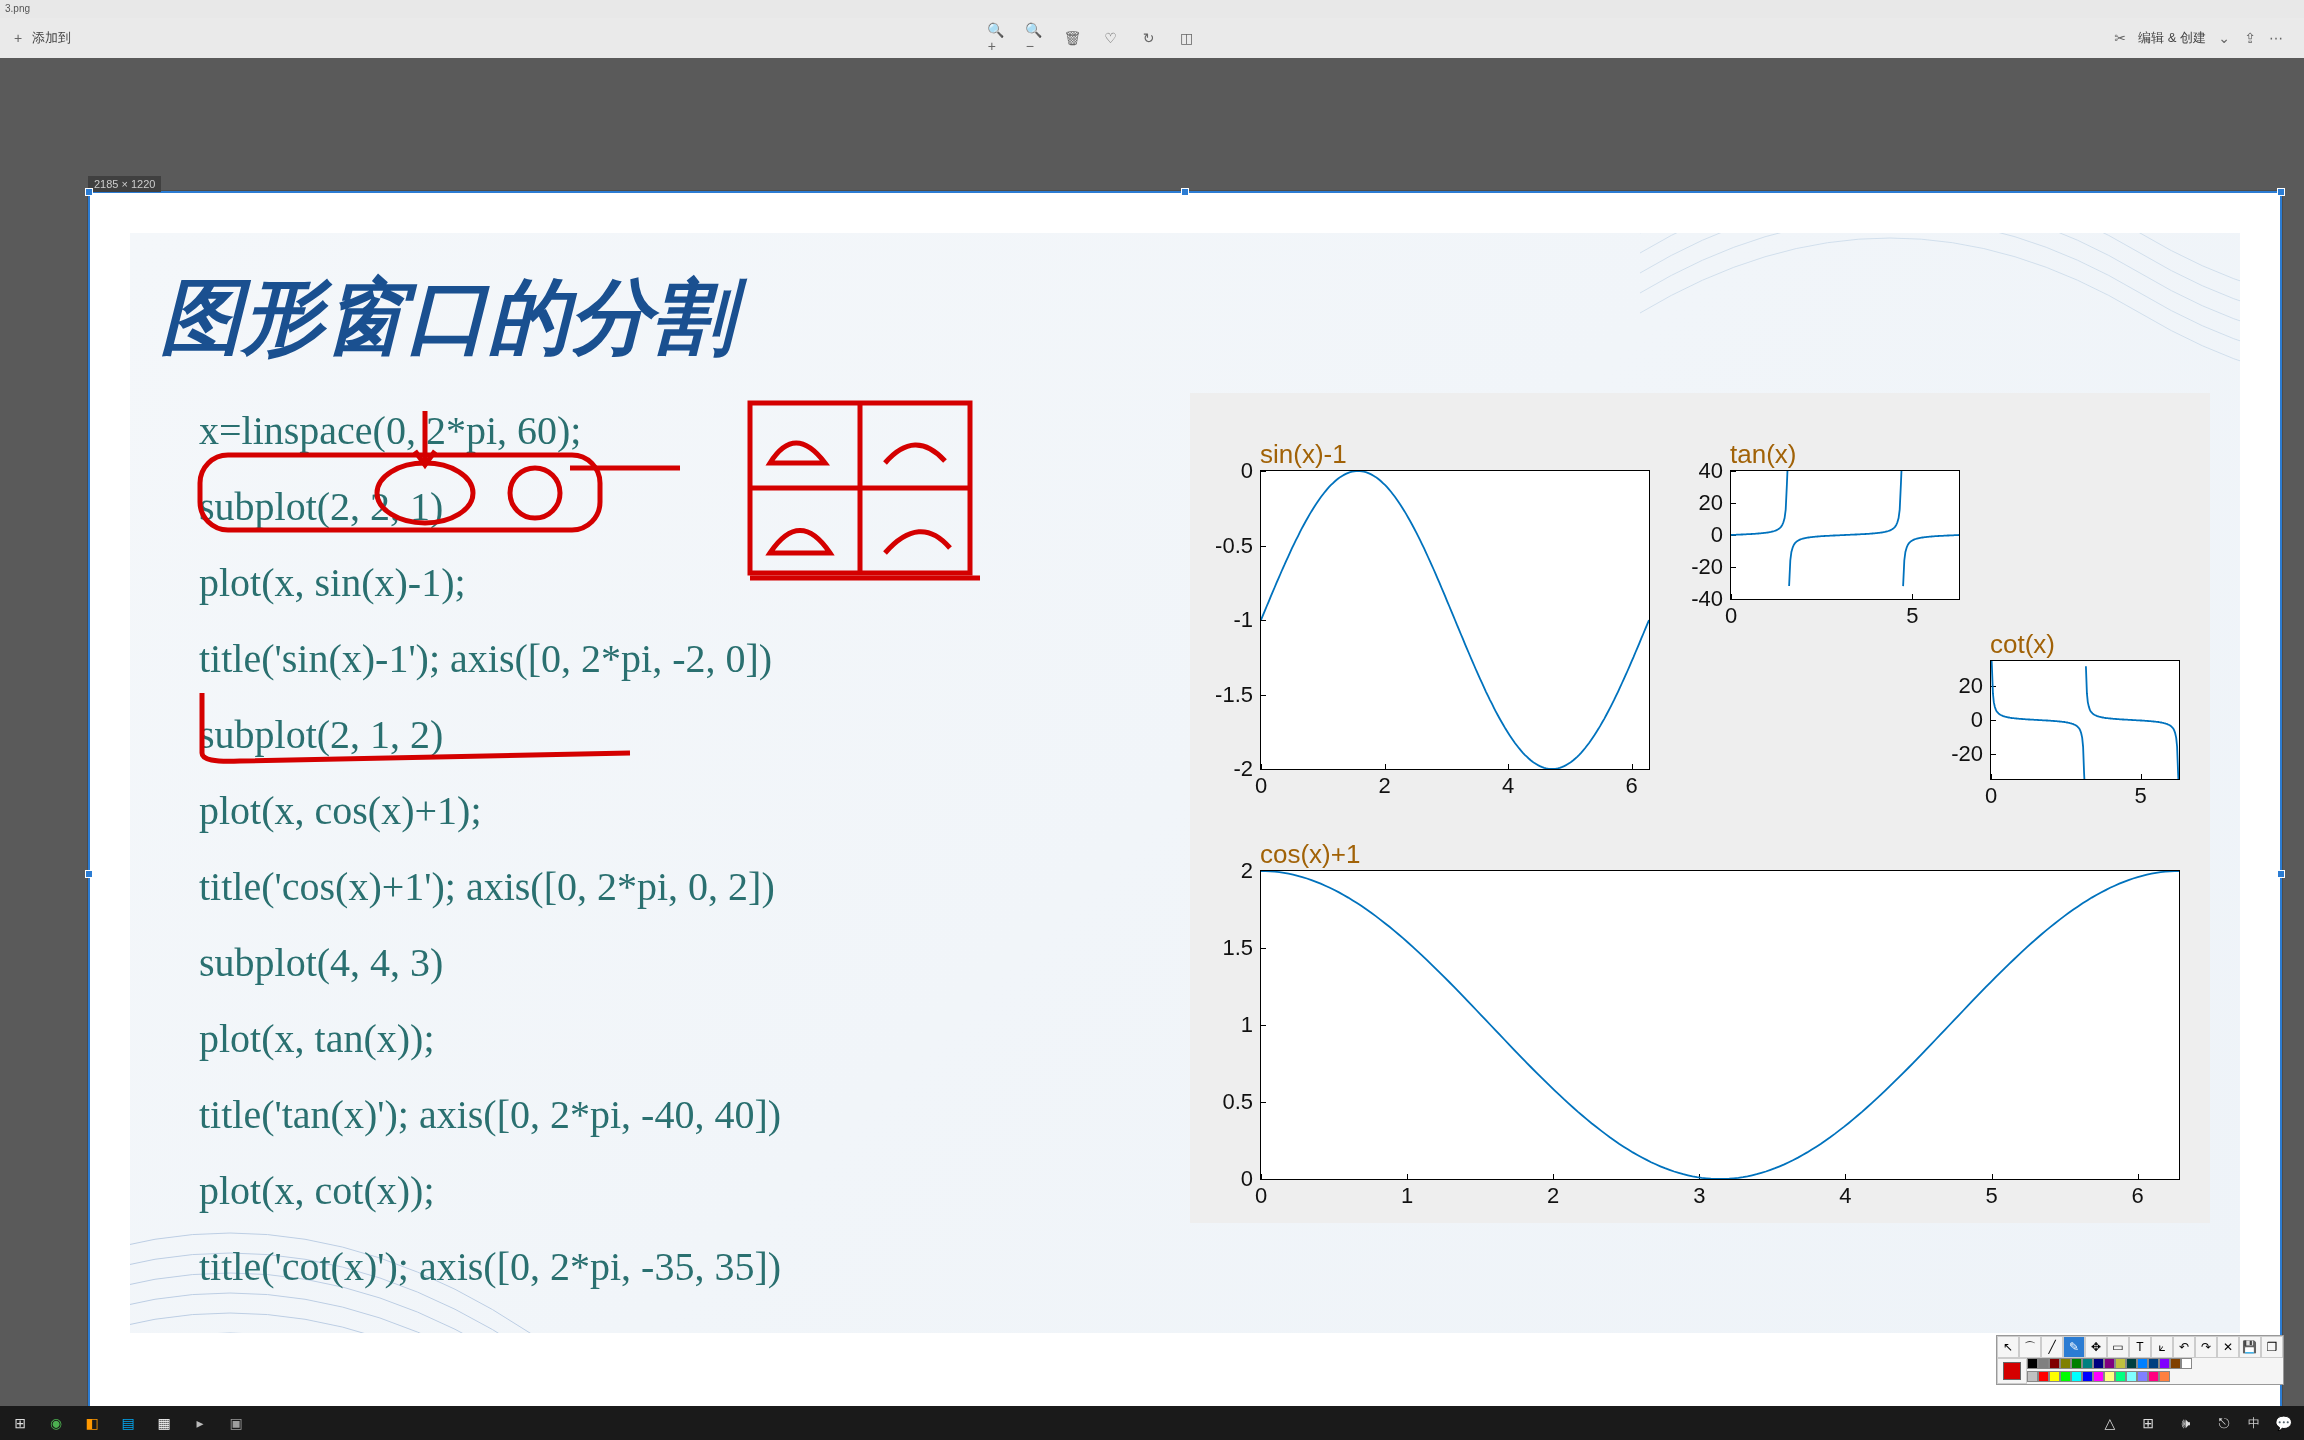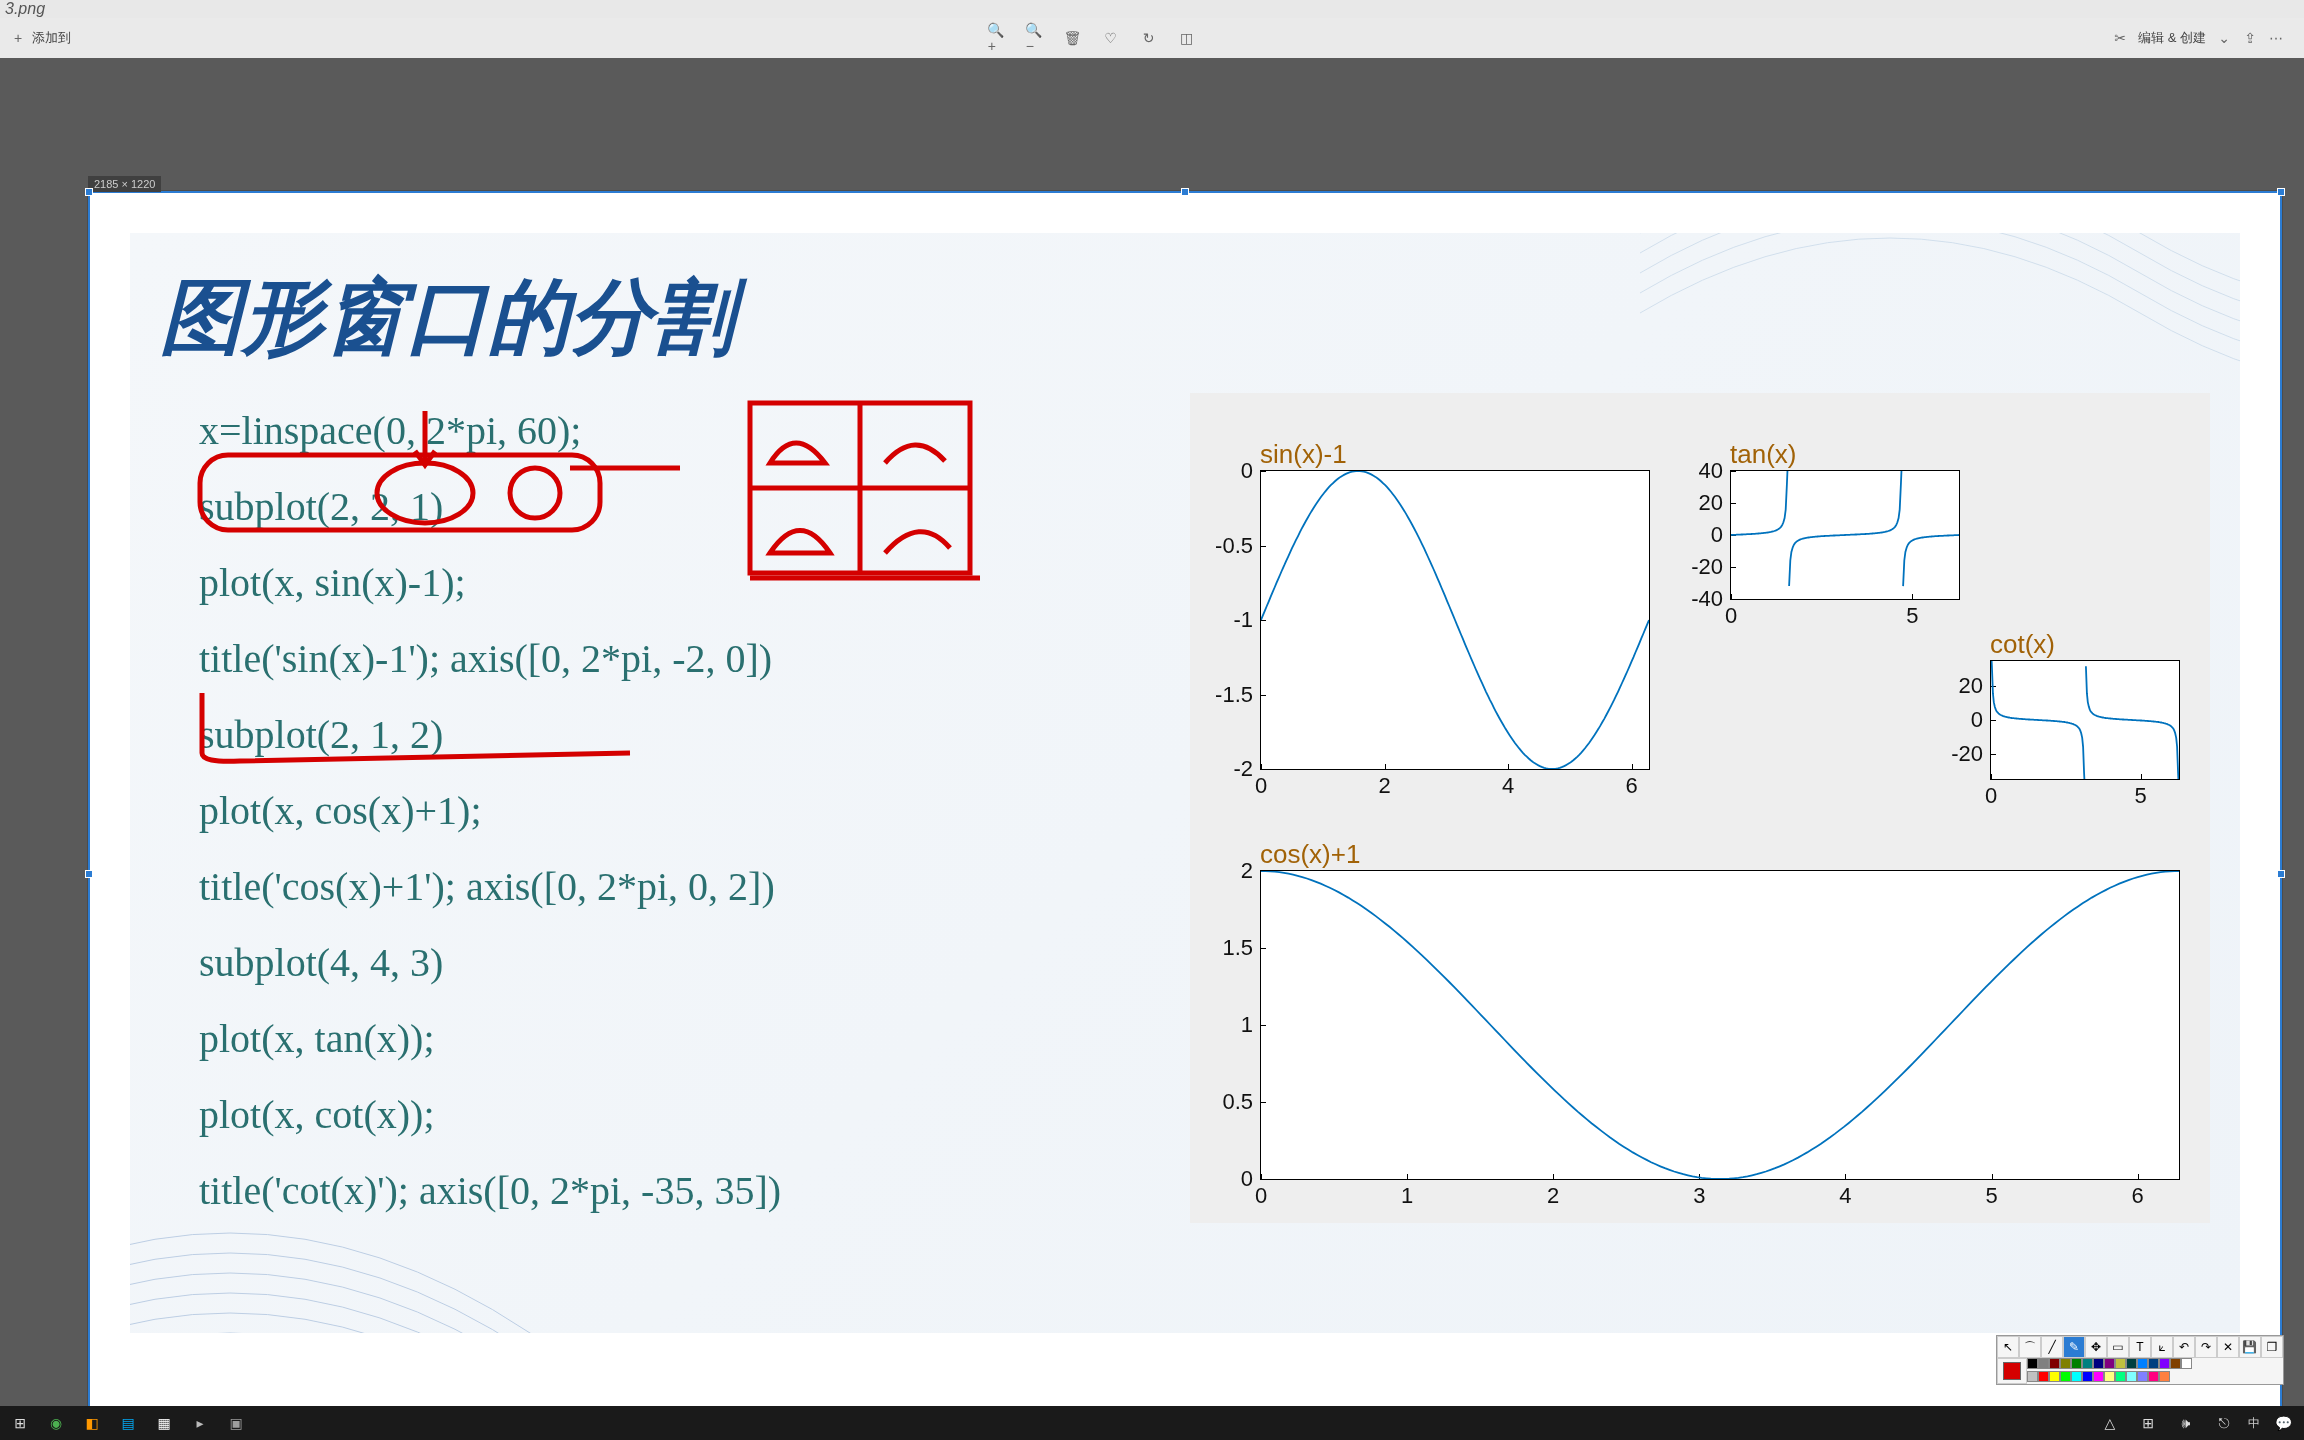--- a/index.html
+++ b/index.html
@@ -7,25 +7,24 @@
   font-family: Arial, "Microsoft YaHei", sans-serif;
   background: #5a5a5a;
   width: 2304px;
   height: 1440px;
   overflow: hidden;
   position: relative;
 }
 .top-bar {
   height: 18px;
   background: #e8e8e8;
-  font-size: 16px;
+  font-size: 10px;
   color: #555;
   padding-left: 5px;
   line-height: 18px;
-  font-style: italic;
 }
 .toolbar {
   height: 40px;
   background: #eaeaea;
   display: flex;
   align-items: center;
   padding: 0 10px;
   font-size: 13px;
   color: #444;
 }
@@ -204,20 +203,21 @@
       <div class="code-block">
         <div>x=linspace(0, 2*pi, 60);</div>
         <div>subplot(2, 2, 1)</div>
         <div>plot(x, sin(x)-1);</div>
         <div>title('sin(x)-1'); axis([0, 2*pi, -2, 0])</div>
         <div>subplot(2, 1, 2)</div>
         <div>plot(x, cos(x)+1);</div>
         <div>title('cos(x)+1'); axis([0, 2*pi, 0, 2])</div>
         <div>subplot(4, 4, 3)</div>
         <div>plot(x, tan(x));</div>
+        <div>title('tan(x)'); axis([0, 2*pi, -40, 40])</div>
         <div>plot(x, cot(x));</div>
         <div>title('cot(x)'); axis([0, 2*pi, -35, 35])</div>
       </div>
 
       <div class="annotation-layer">
         <svg width="900" height="500">
 
           <rect class="red-stroke" x="-10" y="62" width="400" height="75" rx="28"></rect>
 
           <ellipse class="red-stroke" cx="215" cy="100" rx="48" ry="30"></ellipse>

